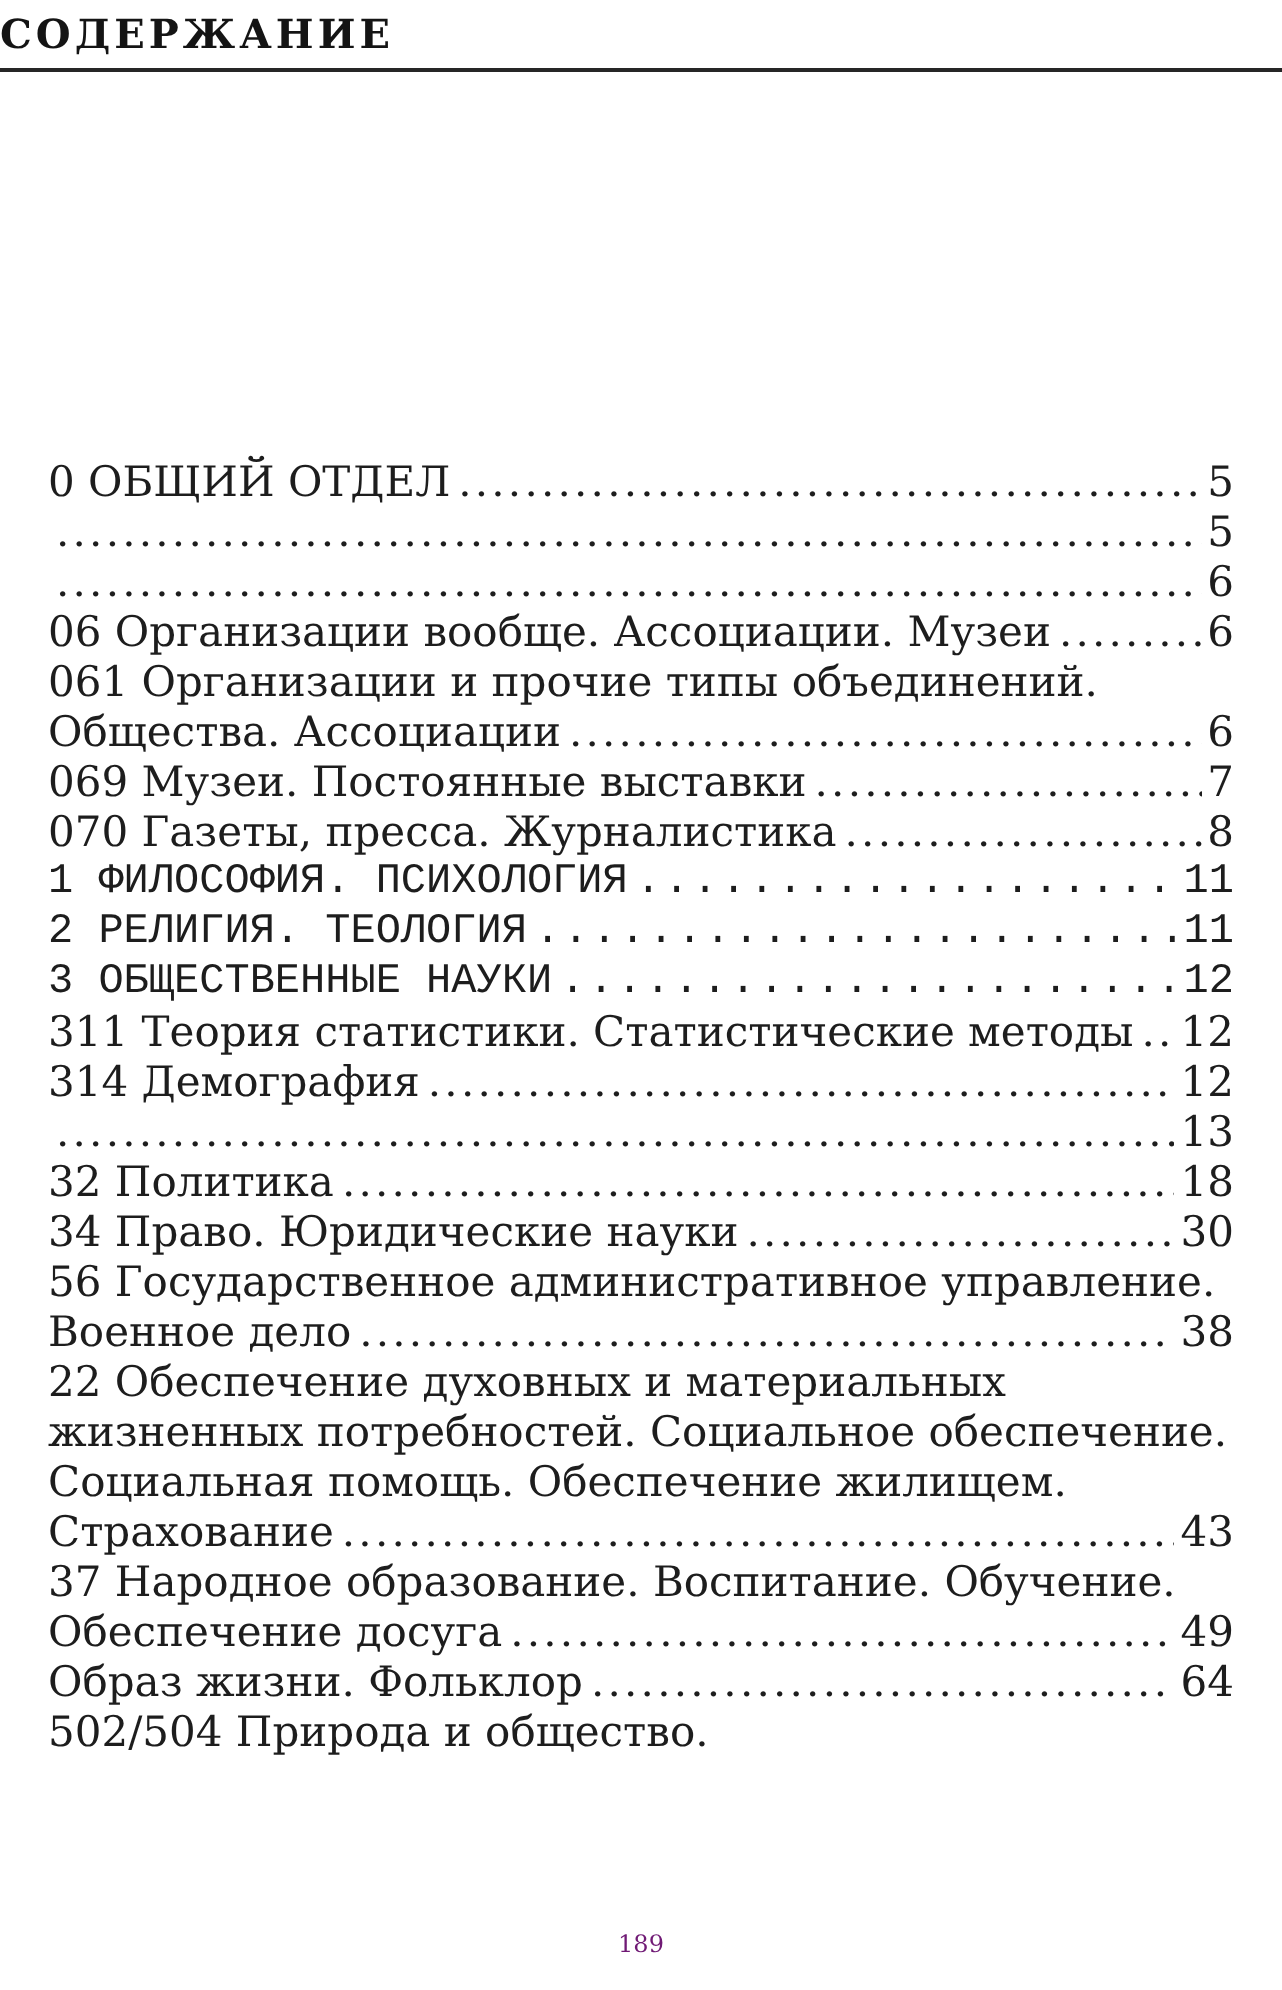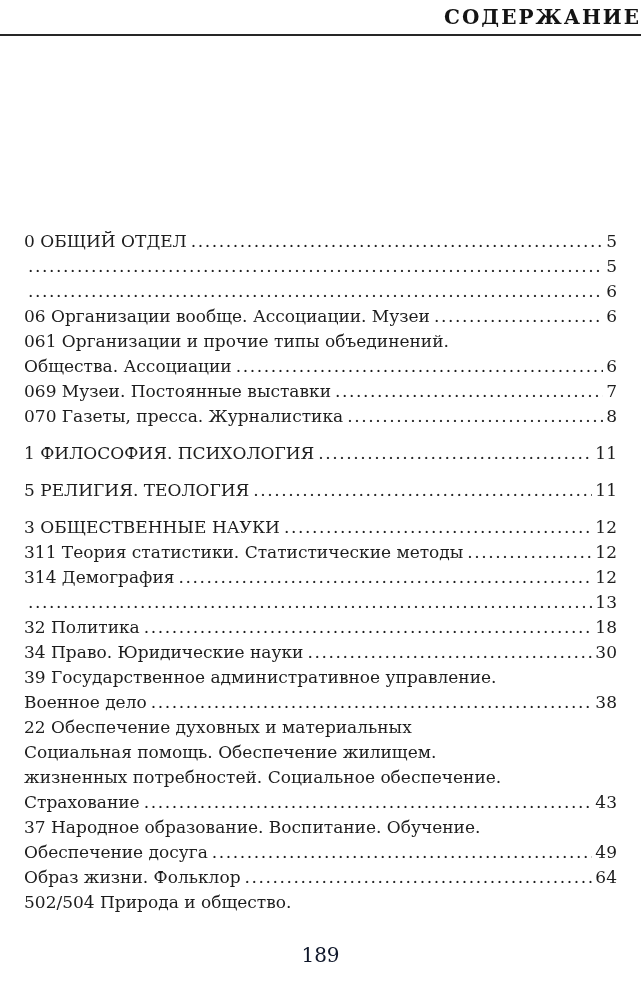--- a/index.html
+++ b/index.html
@@ -12,39 +12,40 @@
     background: #ffffff;
     font-family: "DejaVu Serif", "Liberation Serif", serif;
     color: #1d1d1d;
     position: relative;
     overflow: hidden;
   }
   .page-header {
     padding-top: 5px;
   }
   .page-title {
-    text-align: right;
+    text-align: left;
     font-weight: bold;
     font-size: 20px;
     line-height: 24px;
     letter-spacing: 2px;
     color: #141414;
     margin-bottom: 5px;
   }
   .header-rule {
     height: 2px;
     background: #262626;
   }
   .toc {
     margin: 193px 24px 0 24px;
-    font-size: 17px;
+    font-size: 21px;
     line-height: 25px;
   }
   .toc-entry.gap-before {
-    margin-top: 12px;
+    margin-top: 0;
+    font-family: Liberation Mono, monospace;
   }
   .toc-line {
     display: block;
   }
   .toc-lastline {
     display: flex;
     align-items: baseline;
   }
   .toc-text {
     flex: 0 0 auto;
@@ -60,24 +61,24 @@
     content: "....................................................................................................................................................................................................";
     letter-spacing: 1.6px;
   }
   .toc-page {
     flex: 0 0 auto;
   }
   .page-footer {
     position: absolute;
     left: 0;
     right: 0;
-    bottom: 28px;
+    bottom: 16px;
     text-align: center;
-    font-size: 20px;
-    color: #0f172a;
+    font-size: 12px;
+    color: #701a75;
   }
 </style>
 </head>
 <body>
 
 <div class="page-header">
   <div class="page-title">СОДЕРЖАНИЕ</div>
   <div class="header-rule"></div>
 </div>
 
@@ -132,21 +133,21 @@
     </div>
     <div class="toc-entry gap-before">
       <div class="toc-lastline">
         <span class="toc-text">1 ФИЛОСОФИЯ. ПСИХОЛОГИЯ</span>
         <span class="dot-leader"></span>
         <span class="toc-page">11</span>
       </div>
     </div>
     <div class="toc-entry gap-before">
       <div class="toc-lastline">
-        <span class="toc-text">5 РЕЛИГИЯ. ТЕОЛОГИЯ</span>
+        <span class="toc-text">2 РЕЛИГИЯ. ТЕОЛОГИЯ</span>
         <span class="dot-leader"></span>
         <span class="toc-page">11</span>
       </div>
     </div>
     <div class="toc-entry gap-before">
       <div class="toc-lastline">
         <span class="toc-text">3 ОБЩЕСТВЕННЫЕ НАУКИ</span>
         <span class="dot-leader"></span>
         <span class="toc-page">12</span>
       </div>
@@ -179,31 +180,31 @@
       </div>
     </div>
     <div class="toc-entry">
       <div class="toc-lastline">
         <span class="toc-text">34 Право. Юридические науки</span>
         <span class="dot-leader"></span>
         <span class="toc-page">30</span>
       </div>
     </div>
     <div class="toc-entry">
-      <div class="toc-line">39 Государственное административное управление.</div>
+      <div class="toc-line">56 Государственное административное управление.</div>
       <div class="toc-lastline">
         <span class="toc-text">Военное дело</span>
         <span class="dot-leader"></span>
         <span class="toc-page">38</span>
       </div>
     </div>
     <div class="toc-entry">
       <div class="toc-line">22 Обеспечение духовных и материальных</div>
+      <div class="toc-line">жизненных потребностей. Социальное обеспечение.</div>
       <div class="toc-line">Социальная помощь. Обеспечение жилищем.</div>
-      <div class="toc-line">жизненных потребностей. Социальное обеспечение.</div>
       <div class="toc-lastline">
         <span class="toc-text">Страхование</span>
         <span class="dot-leader"></span>
         <span class="toc-page">43</span>
       </div>
     </div>
     <div class="toc-entry">
       <div class="toc-line">37 Народное образование. Воспитание. Обучение.</div>
       <div class="toc-lastline">
         <span class="toc-text">Обеспечение досуга</span>

